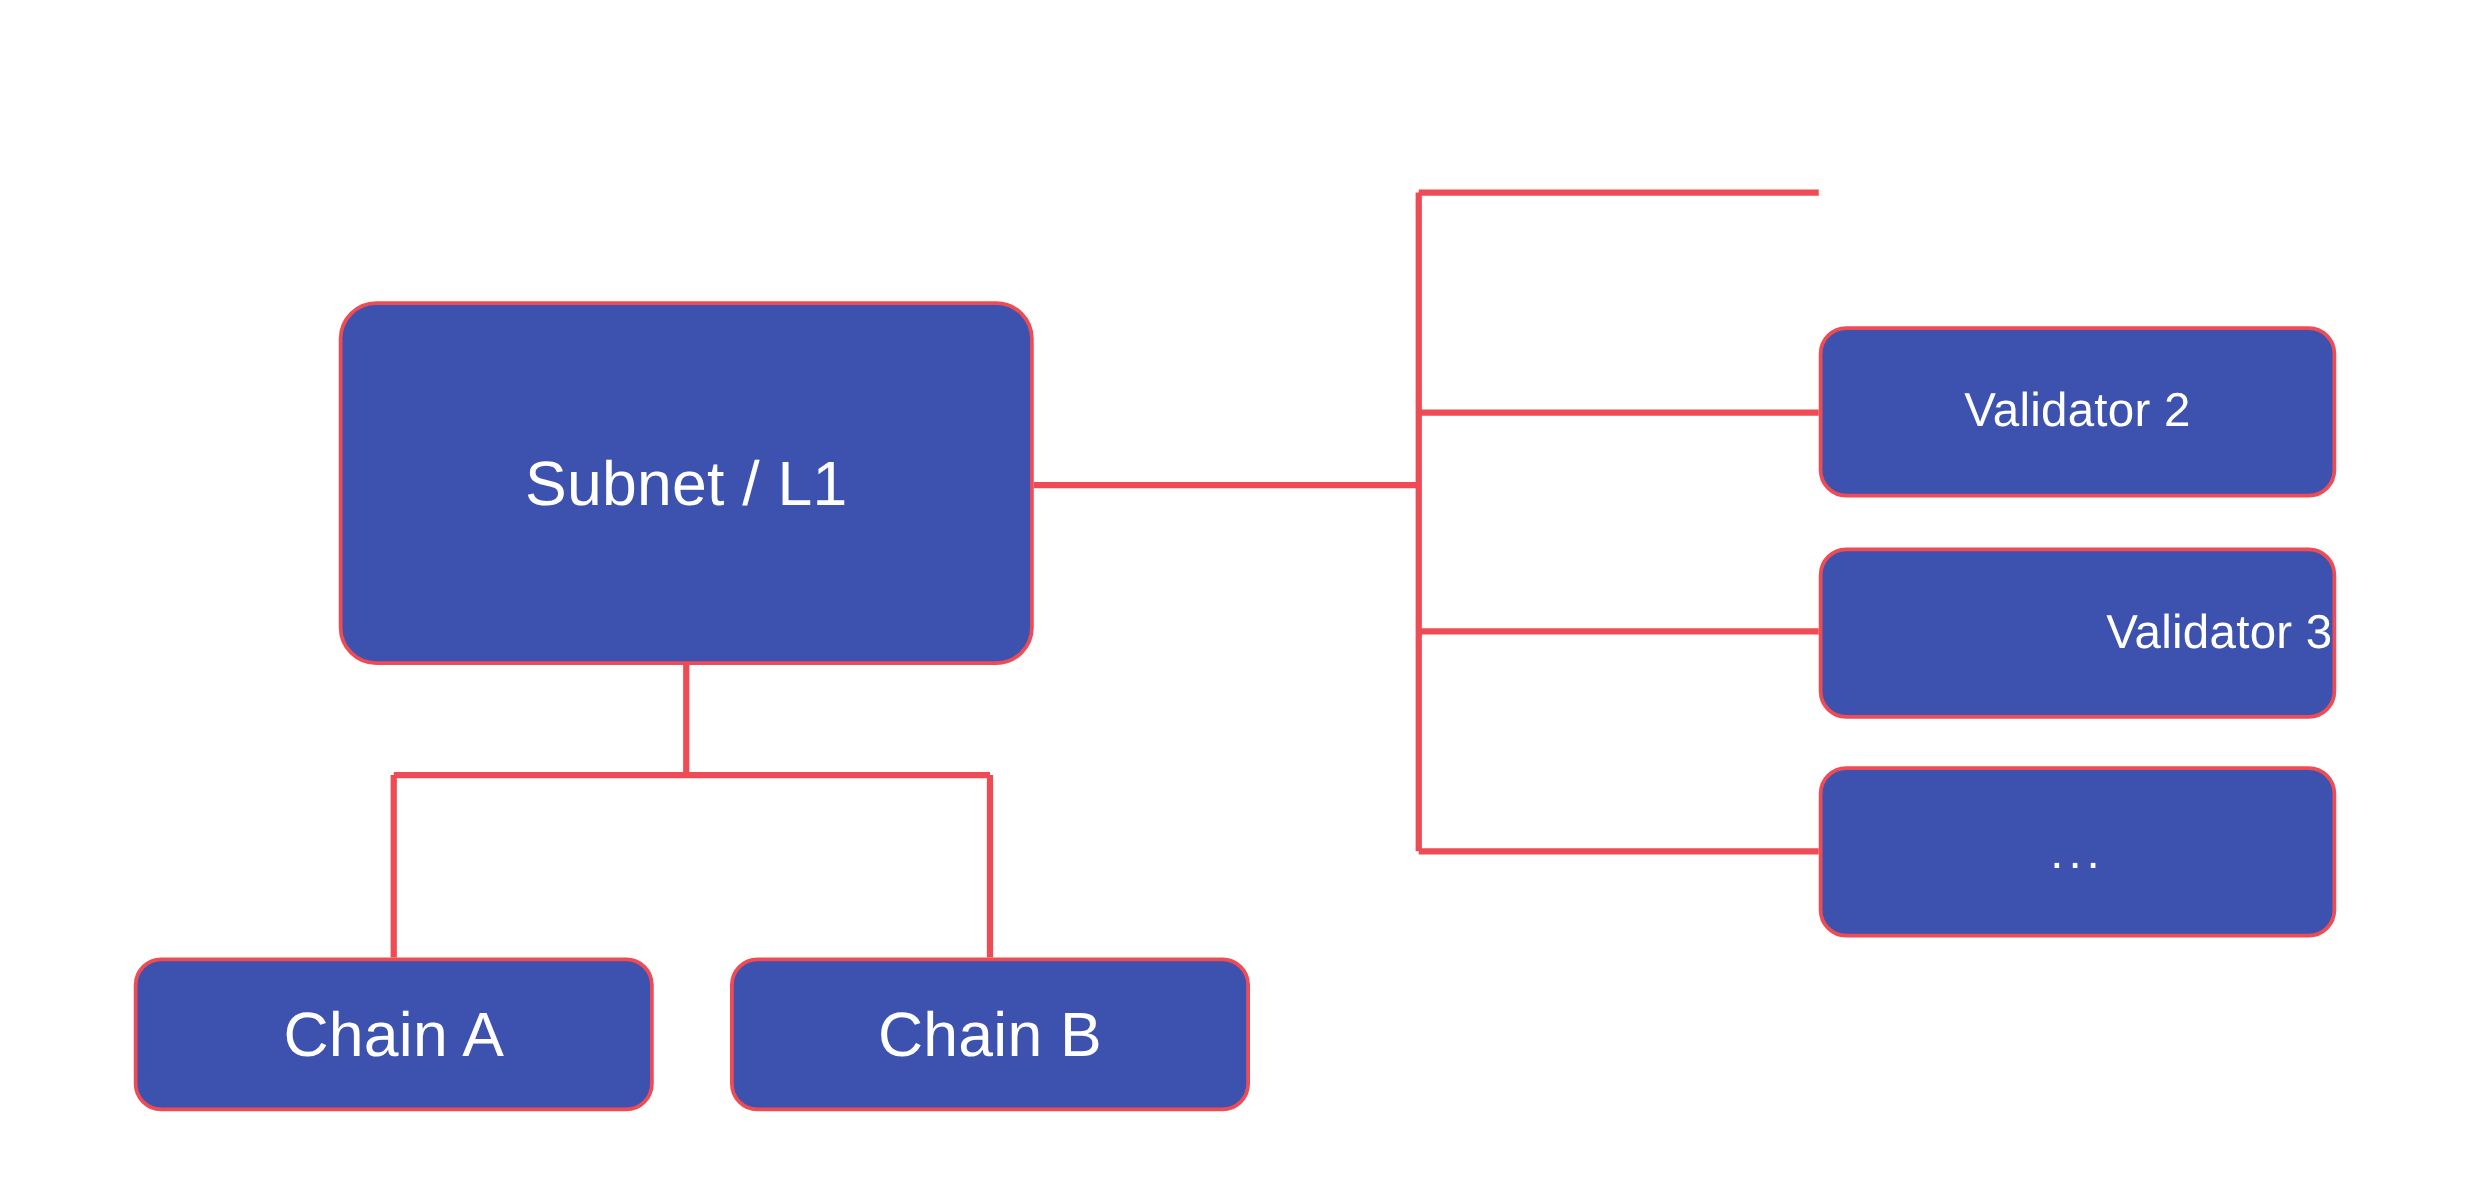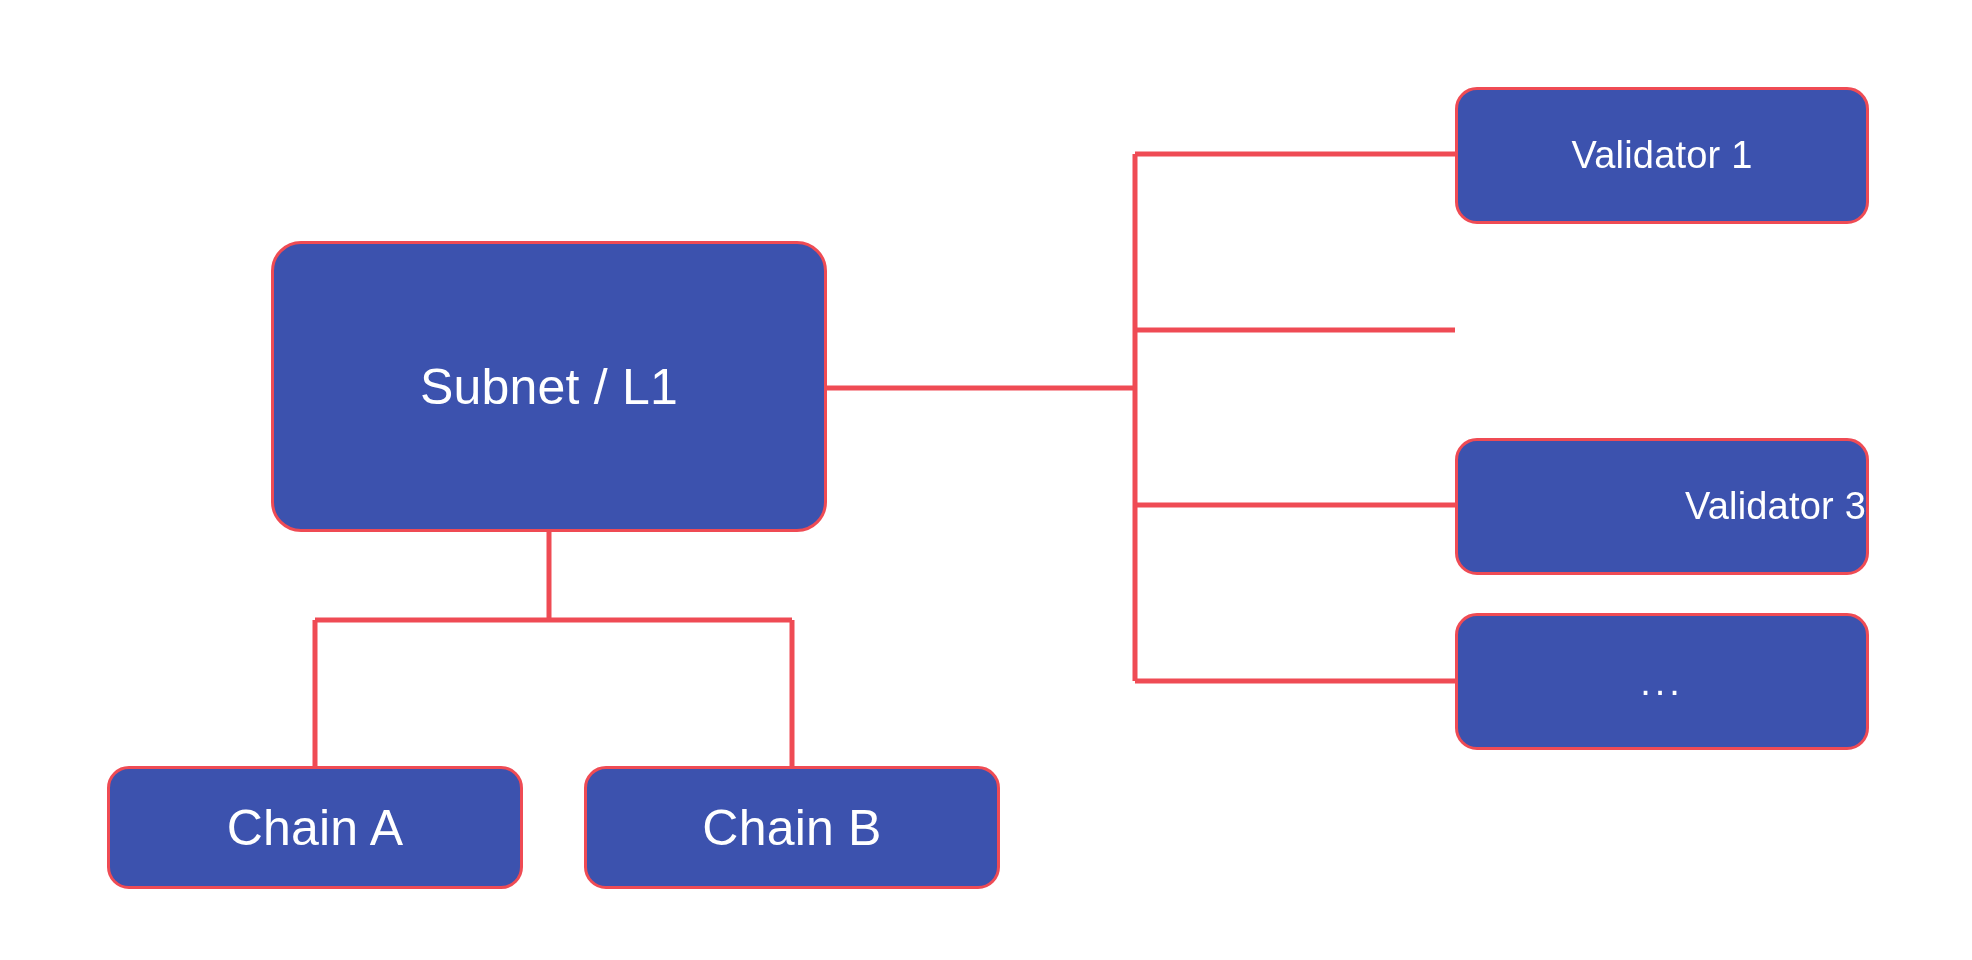--- a/index.html
+++ b/index.html
@@ -102,24 +102,24 @@
   </div>
 
   <div class="node node-chain node-chain-a">
     <span>Chain A</span>
   </div>
 
   <div class="node node-chain node-chain-b">
     <span>Chain B</span>
   </div>
 
-  <div class="node node-validator node-v1">
-    <span>Validator 1</span>
+
+  <div class="node node-validator node-v2">
+    <span>Validator 2</span>
   </div>
-
 
   <div class="node node-validator node-v3">
     <span>Validator 3</span>
   </div>
 
   <div class="node node-validator node-v4">
     <span class="ellipsis-dots">...</span>
   </div>
 
 </div>

